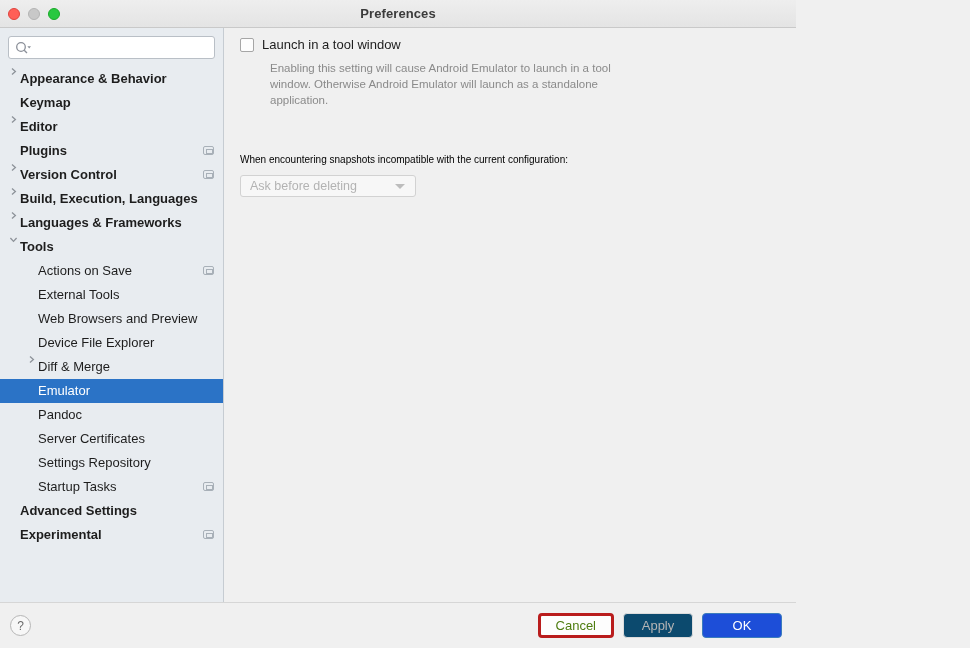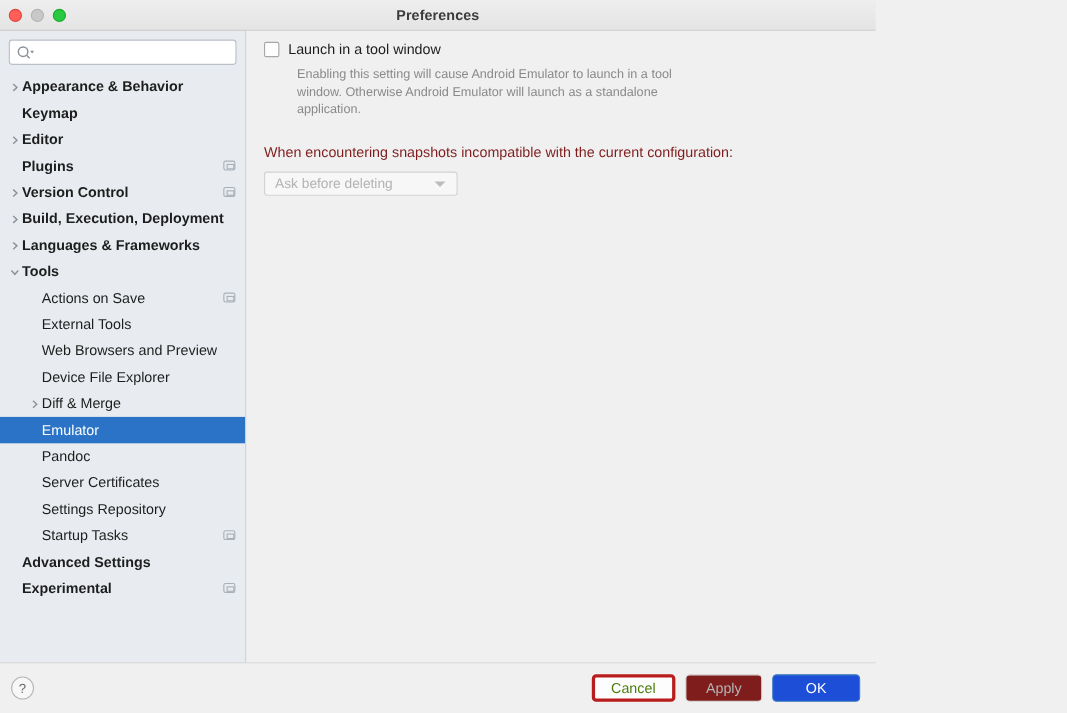--- a/index.html
+++ b/index.html
@@ -63,21 +63,21 @@
     border: 0; outline: 0; background: transparent;
     margin-left: 24px; width: 176px; height: 19px;
     font-family: "Liberation Sans", sans-serif; font-size: 12px; color: #222;
   }
   .search-input::placeholder { color: #b0b0b0; }
 
   .tree { flex: 1 1 auto; overflow: hidden; padding-top: 2px; }
   .tree-row {
     position: relative;
     height: 24px;
-    display: flex; align-items: center;
+    display: flex; align-items: flex-start;
     padding-right: 8px;
     white-space: nowrap;
   }
   .tree-row .twisty {
     width: 14px; flex: 0 0 14px;
     display: flex; align-items: center; justify-content: center;
     color: #8d9299;
   }
   .tree-row .twisty svg { display: block; }
   .tree-row .tlabel {
@@ -121,22 +121,22 @@
     width: 14px; height: 14px; margin-top: 2px; flex: 0 0 14px;
     background: #fdfdfd; border: 1px solid #a6a6a6; border-radius: 2px;
   }
   .check-label { font-size: 13px; color: #1d1d1d; line-height: 17px; }
   .desc {
     margin: 7px 0 0 30px;
     font-size: 11.5px; color: #8a8a8a; line-height: 16px;
     max-width: 370px;
   }
   .section-label {
-    margin-top: 23px;
-    font-size: 13px; color: #7f1d1d;
+    margin-top: 46px;
+    font-size: 10px; color: #000000;
   }
   .combo {
     margin-top: 10px;
     width: 176px; height: 22px;
     background: #f7f7f7;
     border: 1px solid #d2d2d2; border-radius: 3px;
     display: flex; align-items: center;
     padding: 0 6px 0 9px;
   }
   .combo .cval { font-size: 12.5px; color: #b3b3b3; flex: 1 1 auto; }
@@ -160,21 +160,21 @@
     display: flex; align-items: center; justify-content: center;
     font-size: 12px; color: #6a6a6a;
   }
   .btns { margin-left: auto; display: flex; align-items: center; gap: 9px; }
   .btn {
     height: 25px; min-width: 70px; padding: 0 15px;
     border-radius: 4px; font-size: 13px;
     display: flex; align-items: center; justify-content: center;
   }
   .btn.normal { background: #fdfdfd; border: 3px solid #b91c1c; color: #4d7c0f; }
-  .btn.disabled { background: #7f1d1d; border: 1px solid #dcdcdc; color: #b4b4b4; }
+  .btn.disabled { background: #0c4a6e; border: 1px solid #dcdcdc; color: #b4b4b4; }
   .btn.primary { background: #1d4ed8; border: 1px solid #3b7cbd; color: #ffffff; min-width: 80px; }
 </style>
 </head>
 <body>
 
 <div id="app">
 
   <div class="titlebar">
     <div class="traffic">
       <span class="light close"></span>
@@ -233,21 +233,21 @@
             </span>
             <span class="tlabel">Version Control</span>
             <span class="badge"></span>
           </div>
           <div class="tree-row lvl0">
             <span class="twisty">
               <svg width="9" height="9" viewBox="0 0 9 9">
                 <polyline points="3,1.4 6.4,4.5 3,7.6" fill="none" stroke="currentColor" stroke-width="1.3"></polyline>
               </svg>
             </span>
-            <span class="tlabel">Build, Execution, Deployment</span>
+            <span class="tlabel">Build, Execution, Languages</span>
           </div>
           <div class="tree-row lvl0">
             <span class="twisty">
               <svg width="9" height="9" viewBox="0 0 9 9">
                 <polyline points="3,1.4 6.4,4.5 3,7.6" fill="none" stroke="currentColor" stroke-width="1.3"></polyline>
               </svg>
             </span>
             <span class="tlabel">Languages &amp; Frameworks</span>
           </div>
           <div class="tree-row lvl0">

